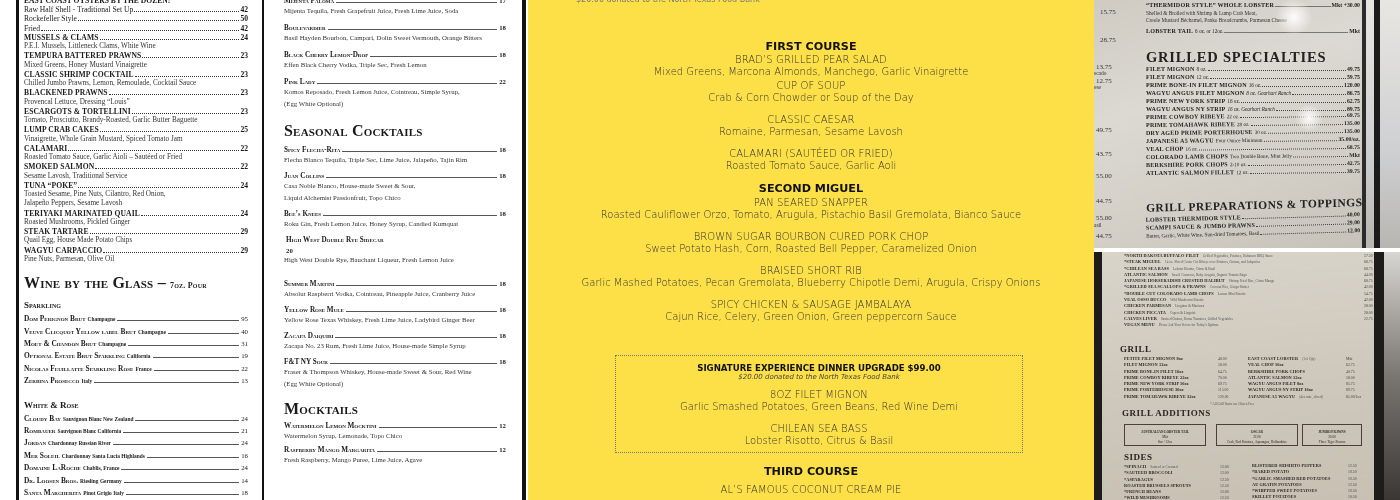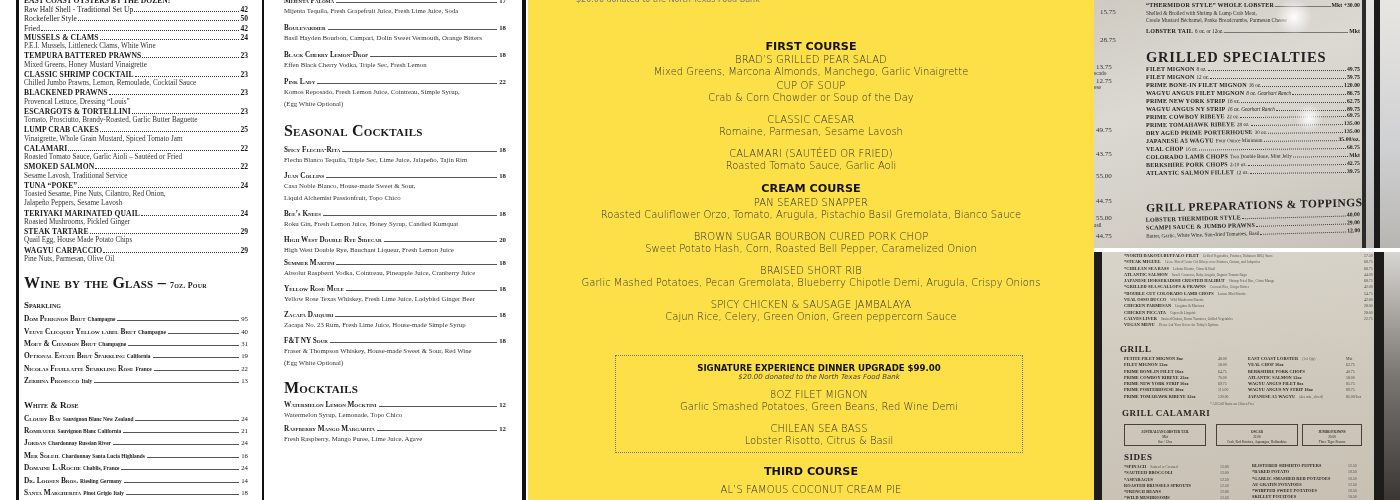--- a/index.html
+++ b/index.html
@@ -320,27 +320,27 @@
           <span class="cp">18</span>
         </div>
         <div class="ck-desc">Casa Noble Blanco, House-made Sweet &amp; Sour,</div>
         <div class="ck-desc">Liquid Alchemist Passionfruit, Topo Chico</div>
         <div class="ck-row" style="margin-top: 6px;">
           <span class="cn">Bee’s Knees</span>
           <span class="line"></span>
           <span class="cp">18</span>
         </div>
         <div class="ck-desc">Roku Gin, Fresh Lemon Juice, Honey Syrup, Candied Kumquat</div>
-        <div class="ck-row" style="margin-top: 6px;">
+        <div class="ck-row" style="margin-top: 6px; flex-direction: column;">
           <span class="cn">High West Double Rye Sidecar</span>
           <span class="line"></span>
           <span class="cp">20</span>
         </div>
         <div class="ck-desc">High West Double Rye, Bauchant Liqueur, Fresh Lemon Juice</div>
-        <div class="ck-row" style="margin-top: 3px; text-align: right;">
+        <div class="ck-row" style="margin-top: 14px; text-align: right;">
           <span class="cn">Summer Martini</span>
           <span class="line"></span>
           <span class="cp">18</span>
         </div>
         <div class="ck-desc">Absolut Raspberri Vodka, Cointreau, Pineapple Juice, Cranberry Juice</div>
         <div class="ck-row" style="margin-top: 6px;">
           <span class="cn">Yellow Rose Mule</span>
           <span class="line"></span>
           <span class="cp">18</span>
         </div>
@@ -392,21 +392,21 @@
         </div>
         <div class="dish">
           <div class="dish-name">CLASSIC CAESAR</div>
           <div class="dish-desc">Romaine, Parmesan, Sesame Lavosh</div>
         </div>
         <div class="dish">
           <div class="dish-name">CALAMARI (SAUTÉED OR FRIED)</div>
           <div class="dish-desc">Roasted Tomato Sauce, Garlic Aoli</div>
         </div>
       </div>
-    <div class="course-title" style="margin-top:10px">CREAM COURSE</div>
+    <div class="course-title" style="margin-top:10px">SECOND MIGUEL</div>
     <div id="second">
         <div class="dish" style="margin-top: 2px;">
           <div class="dish-name">PAN SEARED SNAPPER</div>
           <div class="dish-desc">Roasted Cauliflower Orzo, Tomato, Arugula, Pistachio Basil Gremolata, Bianco Sauce</div>
         </div>
         <div class="dish">
           <div class="dish-name">BROWN SUGAR BOURBON CURED PORK CHOP</div>
           <div class="dish-desc">Sweet Potato Hash, Corn, Roasted Bell Pepper, Caramelized Onion</div>
         </div>
         <div class="dish">
@@ -712,21 +712,21 @@
           <span class="qn">WAGYU ANGUS NY STRIP 16oz</span>
           <span class="qp" style="left: 98px; top: 0px;">89.75</span>
         </div>
         <div class="q-row" style="position: relative;">
           <span class="qn">JAPANESE A5 WAGYU</span>
           <span class="qd">(4oz min., sliced)</span>
           <span class="qp" style="left: 98px; top: 0px;">$5.00/1oz</span>
         </div>
       </div>
     <div style="position:absolute; left:108px; top:150px; font-size:3.4px; color:#555;">* All Grill Items are Gluten Free</div>
-    <div class="q-head" style="position:absolute; left:20px; top:156px;">GRILL CALAMARI</div>
+    <div class="q-head" style="position:absolute; left:20px; top:156px;">GRILL ADDITIONS</div>
     <div id="additions"></div>
     <div class="q-head" style="position:absolute; left:22px; top:200px;">SIDES</div>
     <div id="sidesL" style="position:absolute; left:22px; top:212px; width:104px;">
         <div class="q-row" style="position: relative;">
           <span class="qn">*SPINACH</span>
           <span class="qd">Sauteed or Creamed</span>
           <span class="qp" style="left: 96px; top: 0px;">12.00</span>
         </div>
         <div class="q-row" style="position: relative;">
           <span class="qn">*SAUTEED BROCCOLI</span>

